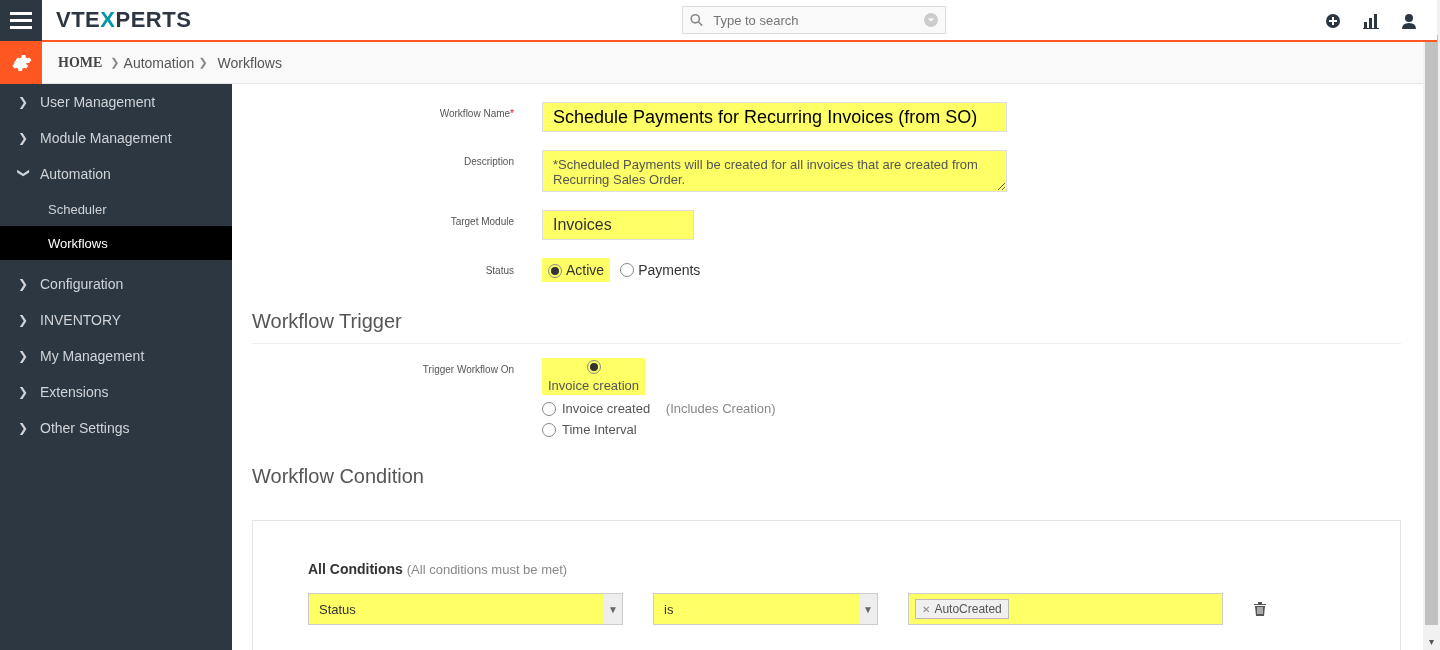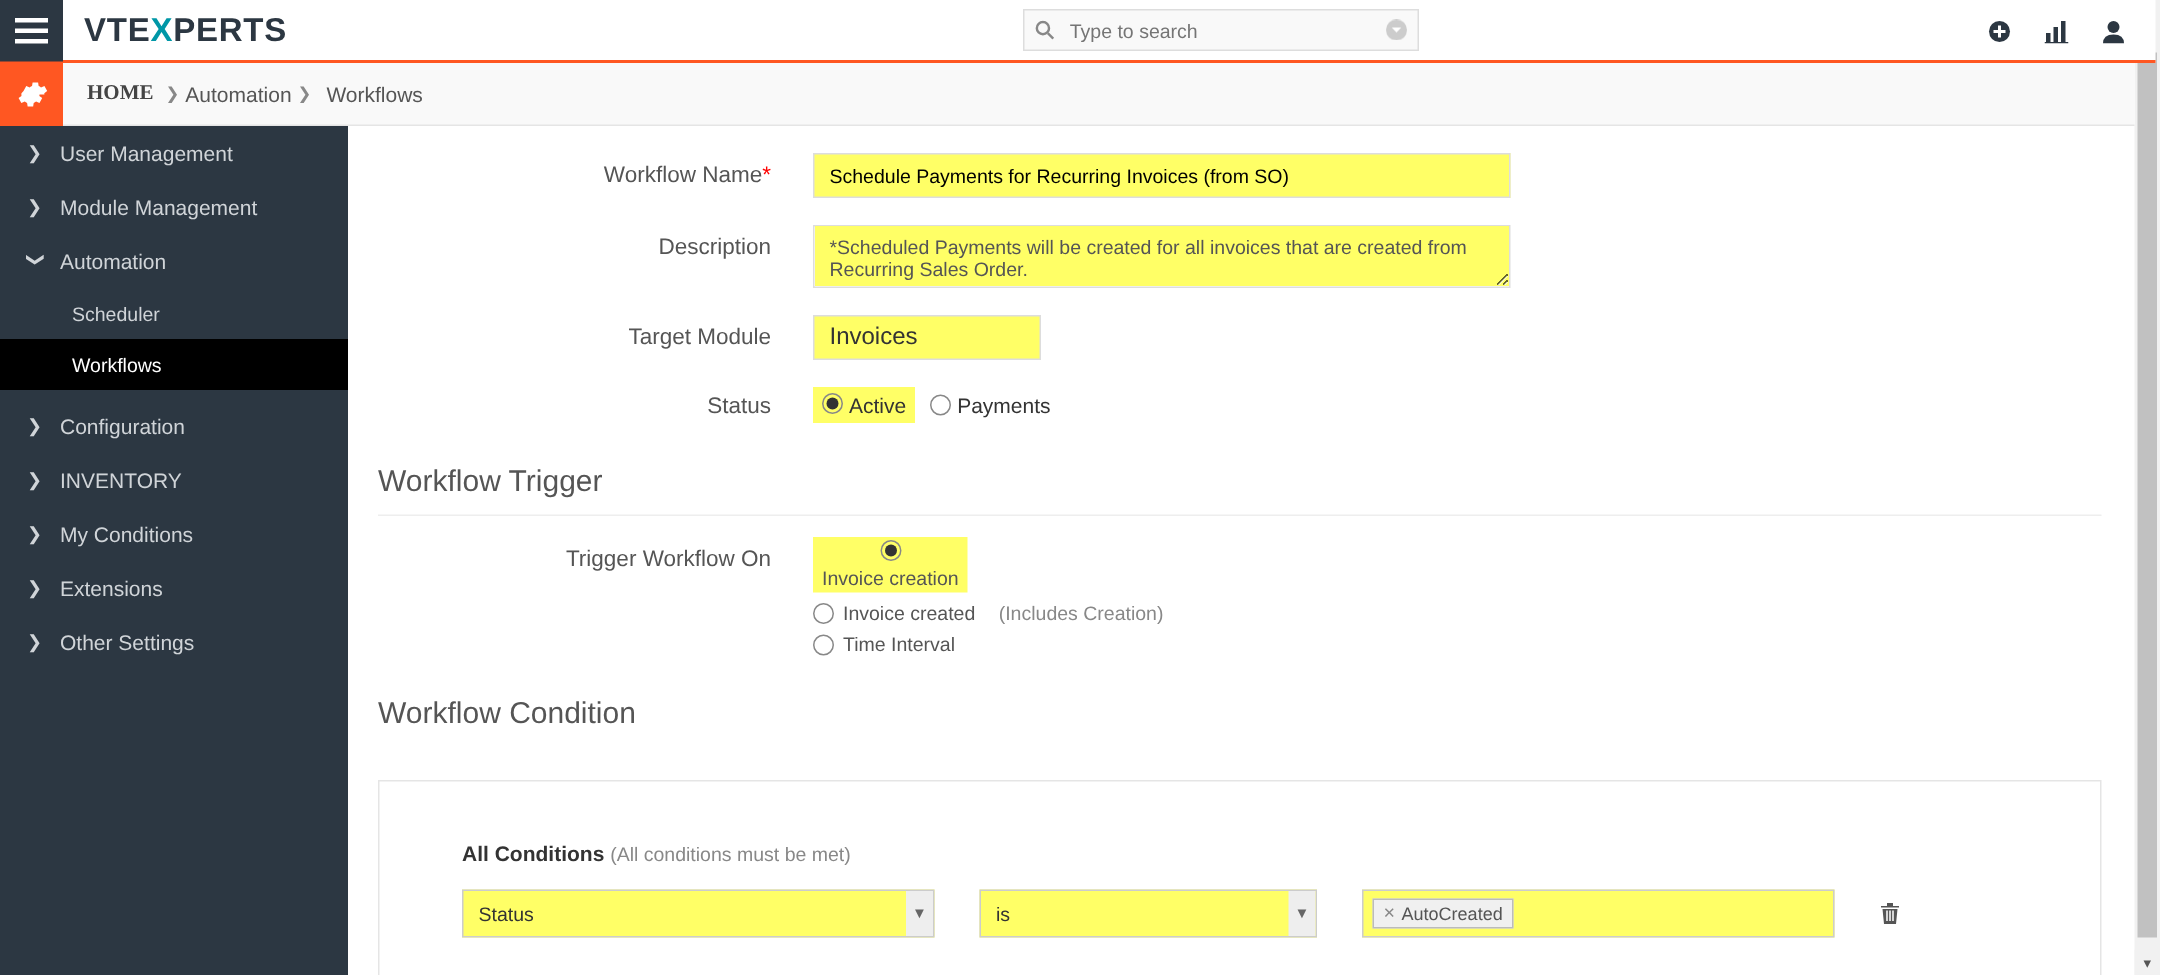--- a/index.html
+++ b/index.html
@@ -23,24 +23,24 @@
 .breadcrumb{position:absolute;top:42px;left:42px;right:17px;height:42px;background:#f9f9f9;border-bottom:1px solid #e5e5e5;display:flex;align-items:center;padding-left:16px;font-size:14px;color:#555;z-index:8;}
 .breadcrumb .home{font-family:Georgia,serif;font-weight:bold;color:#444;font-size:14px;margin-right:4px;}
 .breadcrumb .sep{margin:0 4px;color:#888;font-size:11px;}
 .sidebar{position:absolute;top:84px;left:0;width:232px;bottom:0;background:#2c3742;color:#d0d4d8;z-index:7;}
 .side-item{display:flex;align-items:center;height:36px;padding-left:18px;font-size:14px;cursor:pointer;}
 .side-item .chev{width:12px;margin-right:10px;font-size:12px;}
 .side-sub{padding-left:48px;height:34px;display:flex;align-items:center;font-size:13px;cursor:pointer;color:#d0d4d8;}
 .side-sub.active{background:#000;color:#fff;}
 .content{position:absolute;top:84px;left:232px;right:17px;bottom:0;overflow:hidden;background:#fff;padding:0 0 0 20px;}
 .form-row{display:flex;margin-top:18px;align-items:flex-start;}
-.form-label{width:290px;text-align:right;padding-right:28px;color:#555;font-size:15px;padding-top:6px;}
+.form-label{width:290px;text-align:right;padding-right:28px;color:#555;font-size:10px;padding-top:6px;}
 .req{color:red;}
 .hl{background:#ffff66;}
-.text-input{height:30px;border:1px solid #ddd;padding:0 10px;font-size:13px;width:465px;}
+.text-input{height:30px;border:1px solid #ddd;padding:0 10px;font-size:18px;width:465px;}
 .textarea{border:1px solid #ddd;padding:6px 10px;font-size:13px;width:465px;height:42px;resize:both;color:#555;}
 .select-box{height:30px;border:1px solid #ddd;padding:0 10px;font-size:16px;display:flex;align-items:center;width:152px;}
 .radio{width:14px;height:14px;border:1px solid #888;border-radius:50%;display:inline-flex;align-items:center;justify-content:center;}
 .radio.checked::after{content:"";width:8px;height:8px;background:#333;border-radius:50%;}
 .section-title{font-size:20px;color:#555;margin-top:28px;margin-bottom:8px;padding-bottom:10px;border-bottom:1px solid #eee;font-weight:400;margin-right:22px;}
 .trigger-row{display:flex;margin-top:14px;}
 .trigger-options{display:flex;flex-direction:column;gap:6px;}
 .trigger-opt{display:flex;align-items:center;gap:6px;font-size:13px;color:#555;}
 .condition-box{border:1px solid #e5e5e5;margin-top:22px;margin-right:22px;padding:40px 55px 30px 55px;}
 .cond-title{font-size:14px;color:#333;margin-bottom:16px;}
@@ -137,21 +137,21 @@
     <div class="side-item" style="margin-top:6px">
         <span class="chev">❯</span>
         <span>Configuration</span>
       </div>
     <div class="side-item">
         <span class="chev">❯</span>
         <span>INVENTORY</span>
       </div>
     <div class="side-item">
         <span class="chev">❯</span>
-        <span>My Conditions</span>
+        <span>My Management</span>
       </div>
     <div class="side-item">
         <span class="chev">❯</span>
         <span>Extensions</span>
       </div>
     <div class="side-item">
         <span class="chev">❯</span>
         <span>Other Settings</span>
       </div>
   </div>
@@ -169,21 +169,21 @@
     </div>
 
     <div class="form-row">
       <div class="form-label">Target Module</div>
       <div class="select-box hl">Invoices</div>
     </div>
 
     <div class="form-row" style="align-items:center;">
       <div class="form-label" style="padding-top:0">Status</div>
       <div style="display:flex;gap:10px;">
-        <span class="hl" style="padding:4px 6px;display:inline-flex;align-items:flex-start;gap:4px;">
+        <span class="hl" style="padding:4px 6px;display:inline-flex;align-items:flex-end;gap:4px;">
           <span class="radio checked"></span>
           <span>Active</span>
         </span>
         <span style="display:inline-flex;align-items:center;gap:4px;">
           <span class="radio"></span>
           <span>Payments</span>
         </span>
       </div>
     </div>
 

